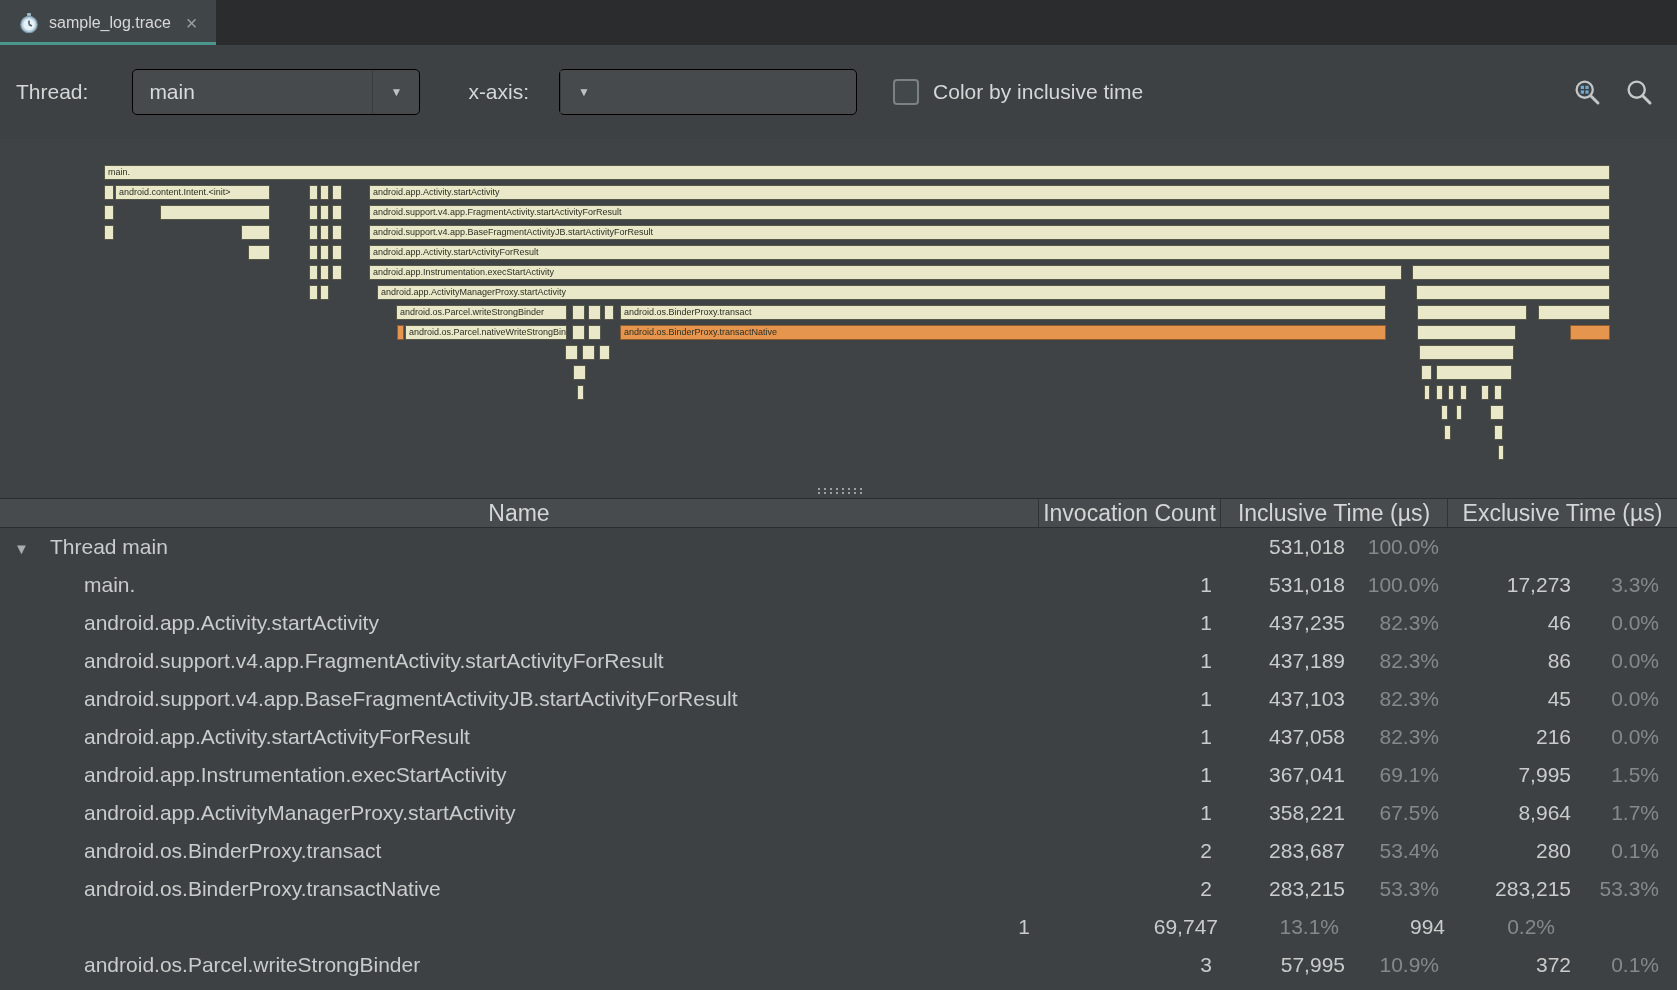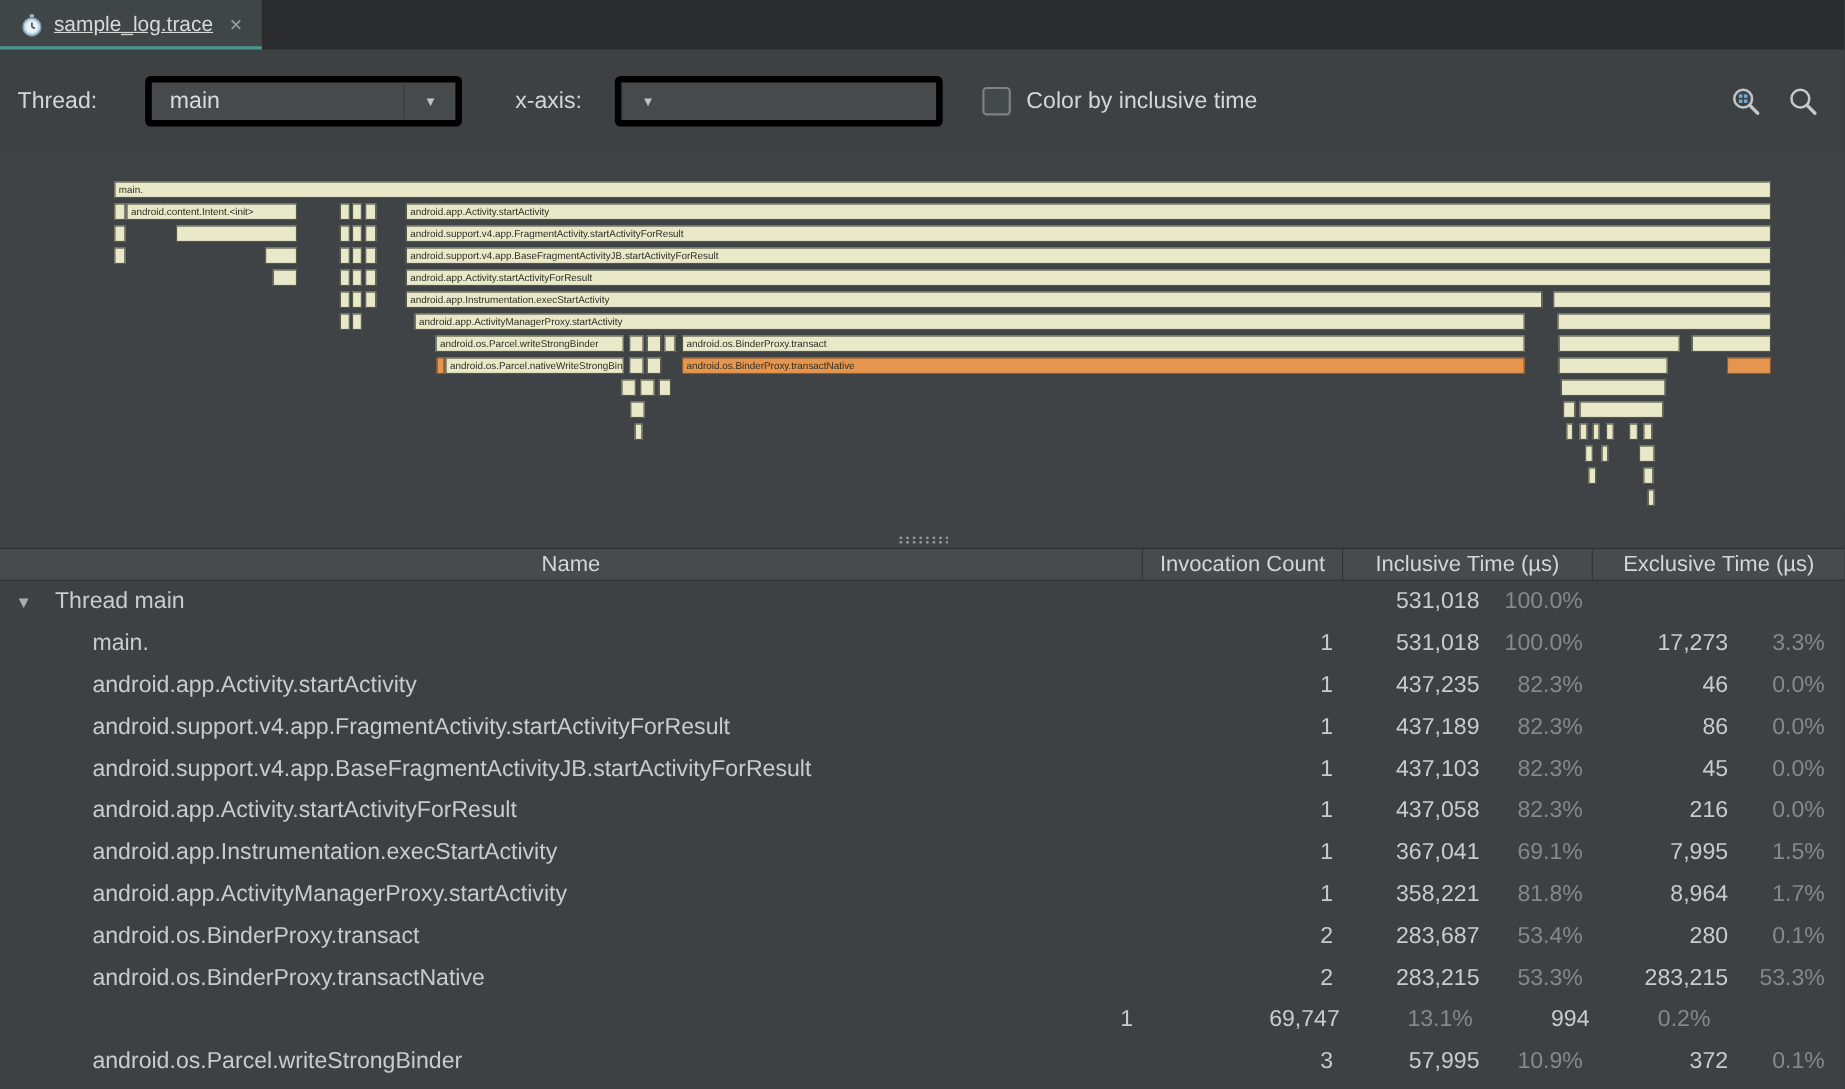--- a/index.html
+++ b/index.html
@@ -3,28 +3,28 @@
 <meta charset="utf-8">
 <style>
   html,body{margin:0;padding:0;background:#3d4143;}
   .app{position:relative;width:1677px;height:990px;background:#3d4143;overflow:hidden;
        font-family:"Liberation Sans",sans-serif;-webkit-font-smoothing:antialiased;}
 
   
   .tabbar{height:45px;background:#2a2c2d;display:flex;align-items:stretch;}
   .tab{position:relative;display:flex;align-items:center;gap:9px;padding:0 18px;background:#404547;cursor:default;}
   .tab::after{content:"";position:absolute;left:0;right:0;bottom:0;height:3px;background:#4b968e;}
-  .tab-title{font-size:19px;color:#d6d8d9;text-decoration:underline;}
+  .tab-title{font-size:16px;color:#d6d8d9;}
   .tab-close{font-size:20px;color:#9aa0a2;margin-left:6px;line-height:1;}
   .stopwatch{width:22px;height:22px;display:block;}
 
   
   .toolbar{height:62px;display:flex;align-items:center;padding:16px 16px;}
   .tlabel{font-size:21px;color:#d4d6d7;}
-  .combo{height:46px;background:#464a4d;border:6px solid #000000;border-radius:5px;
+  .combo{height:46px;background:#464a4d;border:1px solid #000000;border-radius:5px;
          display:flex;align-items:stretch;box-sizing:border-box;}
   .combo-value{flex:1;display:flex;align-items:center;padding:0 16px;font-size:21px;color:#d8dadb;white-space:nowrap;}
   .combo-arrow{width:46px;border-left:1px solid #393c3e;display:flex;align-items:center;justify-content:center;
                font-size:12px;color:#c0c3c5;}
   .combo.thread{width:288px;margin-left:44px;}
   .combo.xaxis{width:298px;margin-left:30px;}
   .xaxis-label{margin-left:48px;}
   .checkbox{width:26px;height:26px;background:#43494a;border:2px solid #7c8183;border-radius:4px;
             margin-left:36px;box-sizing:border-box;}
   .check-label{margin-left:14px;}
@@ -41,21 +41,21 @@
   .chart{position:relative;height:359px;background:#3f4345;}
   .fbar{position:absolute;height:15px;background:#e9e9c9;border:1px solid #565947;box-sizing:border-box;
         font-size:9px;line-height:12px;color:#2e3024;padding-left:3px;white-space:nowrap;overflow:hidden;cursor:default;}
   .fbar.orange{background:#e5954e;border-color:#8a5c2e;}
   .splitter{position:absolute;left:50%;bottom:3px;transform:translateX(-50%);width:46px;height:8px;
             background-image:radial-gradient(circle,#9ca0a2 1px,rgba(0,0,0,0) 1.3px);background-size:6px 4px;}
 
   
   .thead{height:30px;background:#474b4d;border-top:1px solid #2b2e2f;border-bottom:1px solid #2b2e2f;
          box-sizing:border-box;display:grid;grid-template-columns:1038px 182px 227px 230px;}
-  .hcell{display:flex;align-items:center;justify-content:center;font-size:20px;color:#d3d5d6;white-space:nowrap;}
+  .hcell{display:flex;align-items:center;justify-content:center;font-size:23px;color:#d3d5d6;white-space:nowrap;}
   .hcell + .hcell{border-left:1px solid #303334;}
   .tbody{}
   .trow{display:grid;grid-template-columns:1038px 182px 127px 100px 126px 104px;height:38px;align-items:center;
         font-size:21px;color:#c9cbcc;}
   .c{overflow:hidden;white-space:nowrap;}
   .name{padding-left:84px;}
   .trow.parent .name{padding-left:14px;}
   .tri{display:inline-block;font-size:15px;color:#a9adaf;margin-right:18px;width:18px;}
   .num{text-align:right;}
   .inv{padding-right:8px;}
@@ -253,21 +253,21 @@
     <div class="c num val">367,041</div>
     <div class="c num pct">69.1%</div>
     <div class="c num val">7,995</div>
     <div class="c num pct last">1.5%</div>
   </div>
 
   <div class="trow">
     <div class="c name"><span class="nm">android.app.ActivityManagerProxy.startActivity</span></div>
     <div class="c num inv">1</div>
     <div class="c num val">358,221</div>
-    <div class="c num pct">81.8%</div>
+    <div class="c num pct">67.5%</div>
     <div class="c num val">8,964</div>
     <div class="c num pct last">1.7%</div>
   </div>
 
   <div class="trow">
     <div class="c name"><span class="nm">android.os.BinderProxy.transact</span></div>
     <div class="c num inv">2</div>
     <div class="c num val">283,687</div>
     <div class="c num pct">53.4%</div>
     <div class="c num val">280</div>

